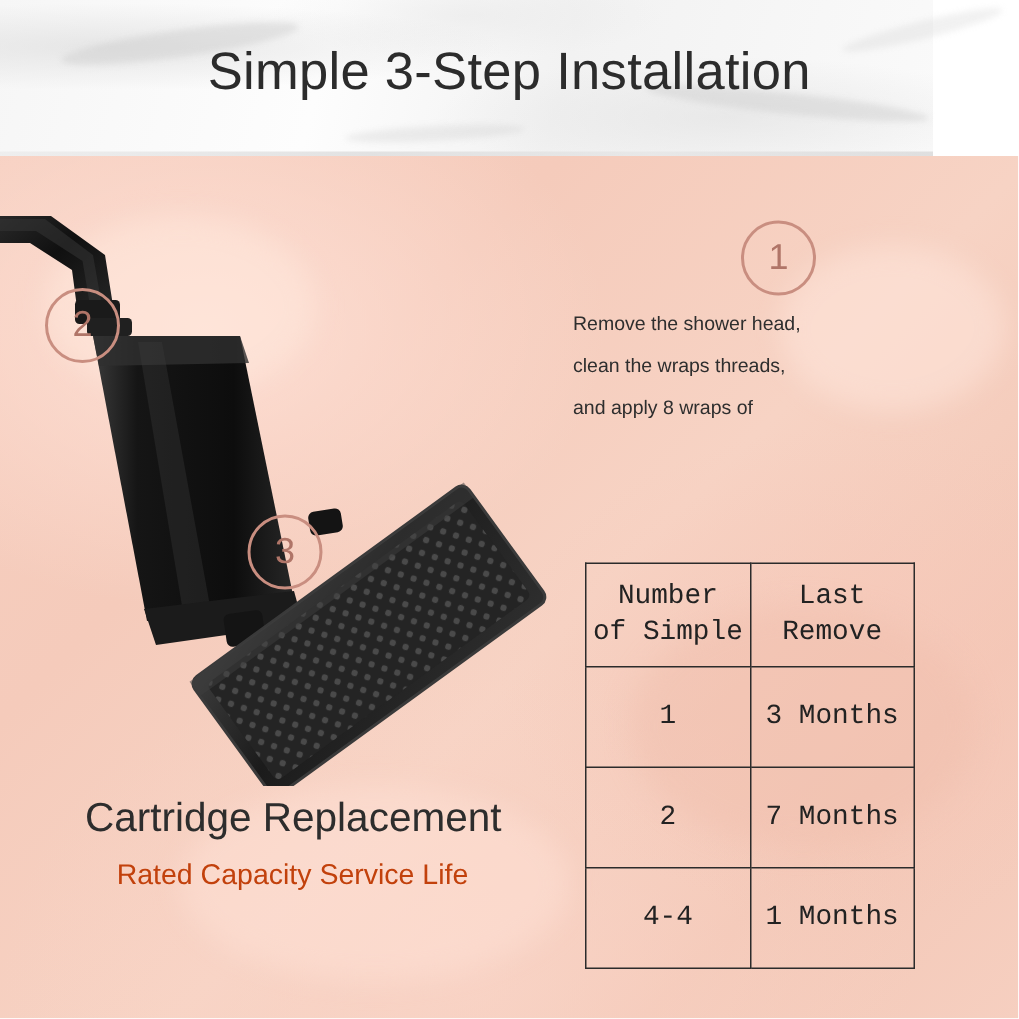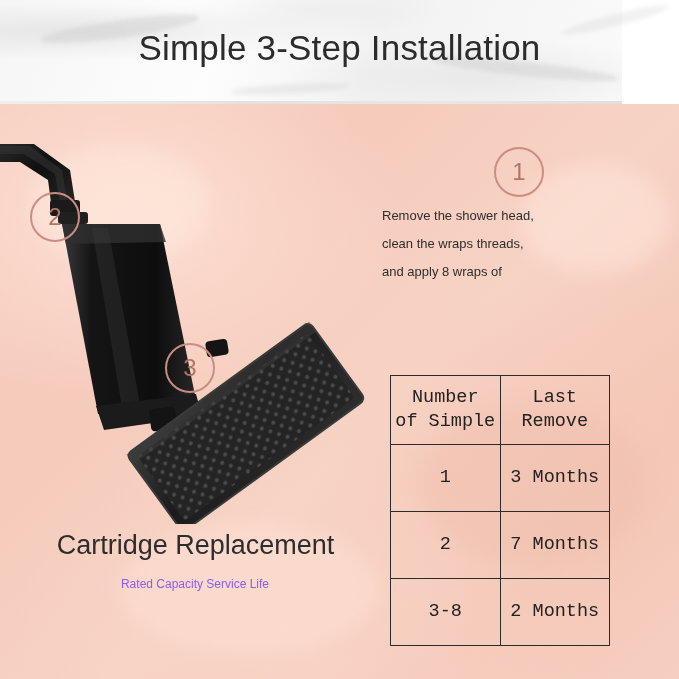--- a/index.html
+++ b/index.html
@@ -127,23 +127,23 @@
     color: #2d2d2d;
     z-index: 5;
     margin-top: 36px;
   }
   .cart-sub {
     position: absolute;
     left: 20px;
     top: 572px;
     width: 350px;
     text-align: center;
-    font-size: 12px;
+    font-size: 19px;
     line-height: 24px;
-    color: #8b5cf6;
+    color: #c2410c;
     z-index: 5;
   }
 
   
   .usage-table {
     position: absolute;
     left: 390px;
     top: 375px;
     width: 220px;
     border-collapse: collapse;
@@ -271,19 +271,19 @@
       </tr>
       <tr>
         <td>1</td>
         <td>3 Months</td>
       </tr>
       <tr>
         <td>2</td>
         <td>7 Months</td>
       </tr>
       <tr>
-        <td>3-8</td>
-        <td>2 Months</td>
+        <td>4-4</td>
+        <td>1 Months</td>
       </tr>
     </tbody>
   </table>
 
 </div>
 
 </body></html>

